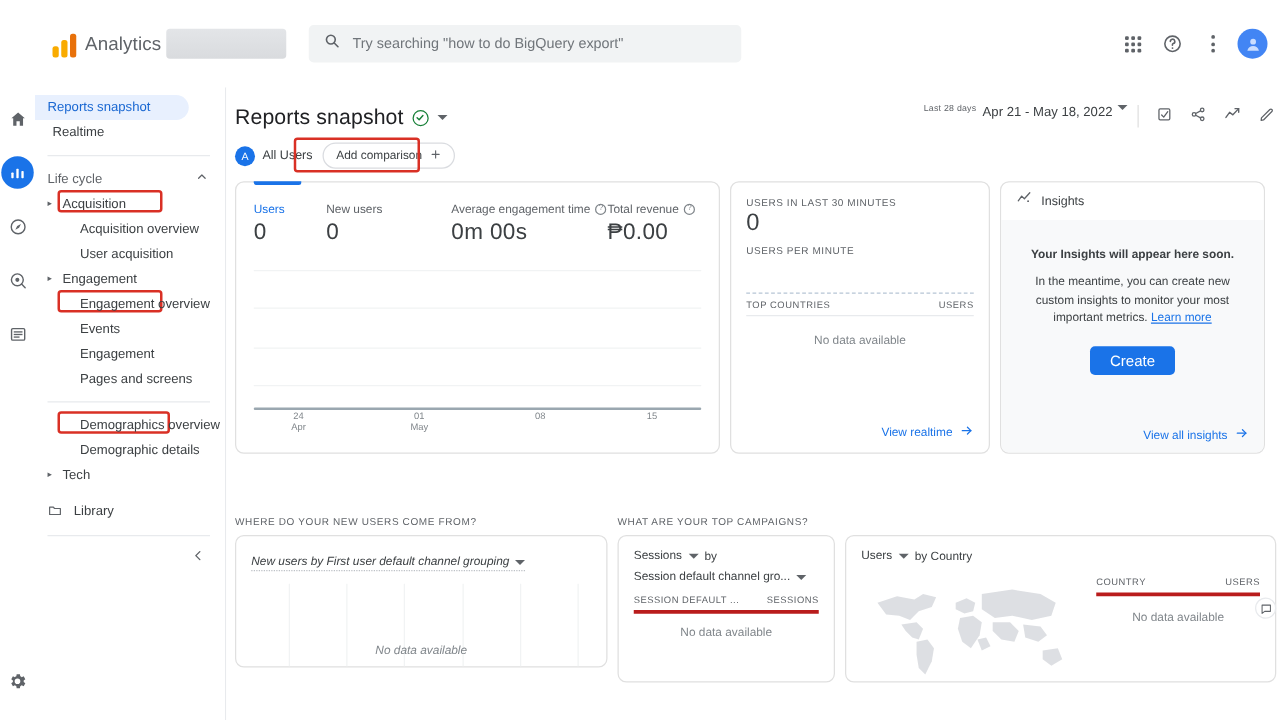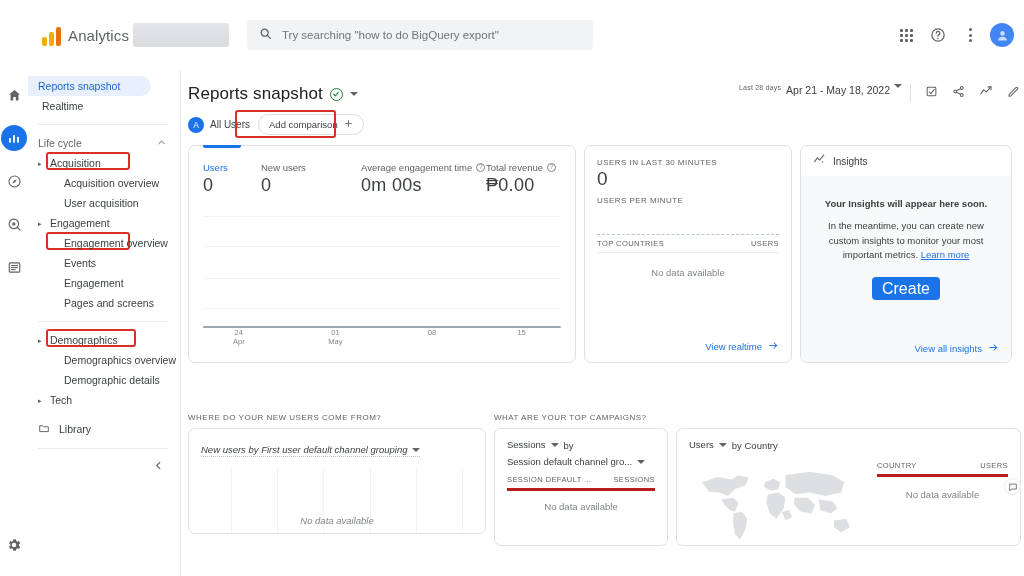--- a/index.html
+++ b/index.html
@@ -174,21 +174,21 @@
 
   .card-insights { width:212px; height:218px; padding:0; overflow:hidden; }
   .ins-head { height:30px; display:flex; align-items:center; gap:7px; padding:0 12px; background:#fff; border-radius:7px 7px 0 0;}
   .ins-title { font-size:10px; color:#3c4043; }
   .ins-body { background:#f8f9fa; height:188px; padding:22px 12px 0; text-align:center; position:relative;}
   .ins-h { font-size:9.5px; color:#3c4043; font-weight:bold; }
   .ins-p { font-size:9.5px; color:#3c4043; line-height:1.55; margin-top:10px; }
   .ins-link { color:#1a73e8; text-decoration:underline; cursor:pointer;}
   .ins-btn {
     margin:14px auto 0; width:68px; height:23px; background:#1a73e8; color:#fff;
-    border-radius:4px; font-size:16px; display:flex;align-items:center;justify-content:center;
+    border-radius:4px; font-size:12px; display:flex;align-items:center;justify-content:center;
     cursor:pointer; border:none; font-family:"Liberation Sans",sans-serif;
   }
 
   
   .row2 { display:flex; gap:8px; margin-top:14px; }
   .sec-title { font-size:8px; color:#5f6368; letter-spacing:.5px; margin-bottom:6px;margin-top:36px; }
   .card-b1 { width:298px; height:106px; padding:10px 12px 0; overflow:hidden;font-style:italic;}
   .card-b2 { width:174px; height:118px; padding:10px 12px 0; overflow:hidden;}
   .card-b3 { width:345px; height:118px; padding:10px 12px 0; overflow:hidden; position:relative;}
   .dd {
@@ -366,24 +366,20 @@
       </div>
       <div class="nav-row l2">
         <span>Pages and screens</span>
       </div>
     </div>
 
     <div class="nav-sep"></div>
 
 
     <div style="position:relative;">
-      <div class="nav-row l1">
-        <span class="caret-sm">▸</span>
-        <span>Demographics</span>
-      </div>
       <div class="hl-box" style="left:18px; top:-1px; width:90px; height:18px;"></div>
 
       <div class="nav-row l2">
         <span>Demographics overview</span>
       </div>
       <div class="nav-row l2">
         <span>Demographic details</span>
       </div>
       <div class="nav-row l1">
         <span class="caret-sm">▸</span>

